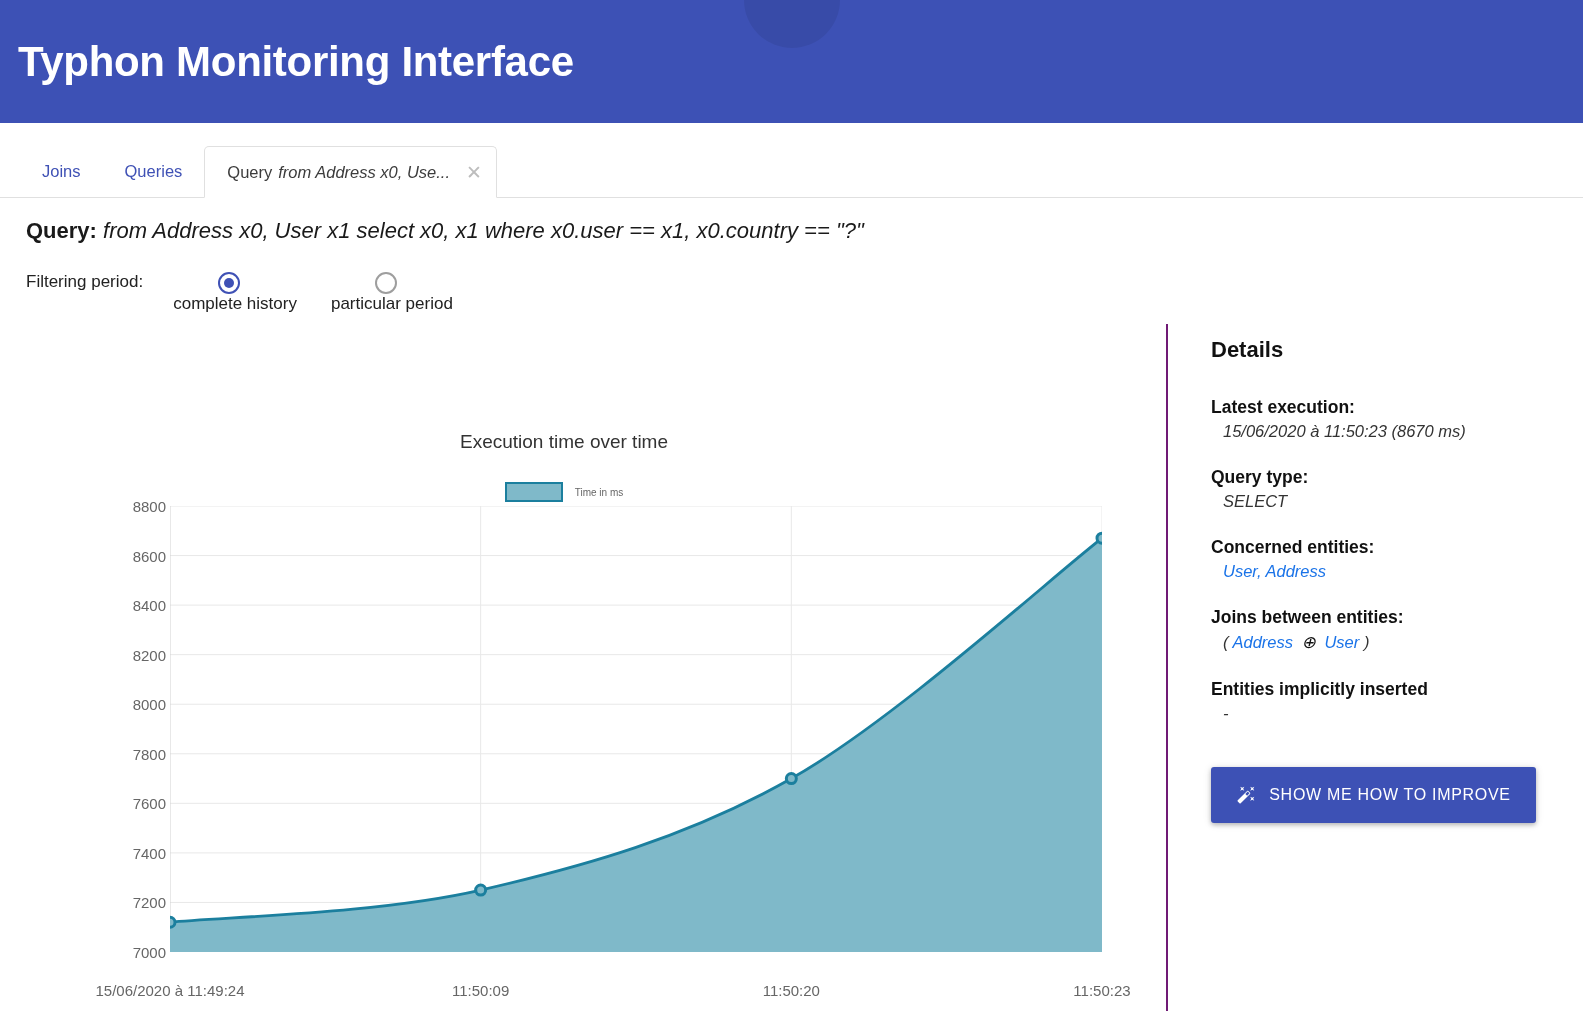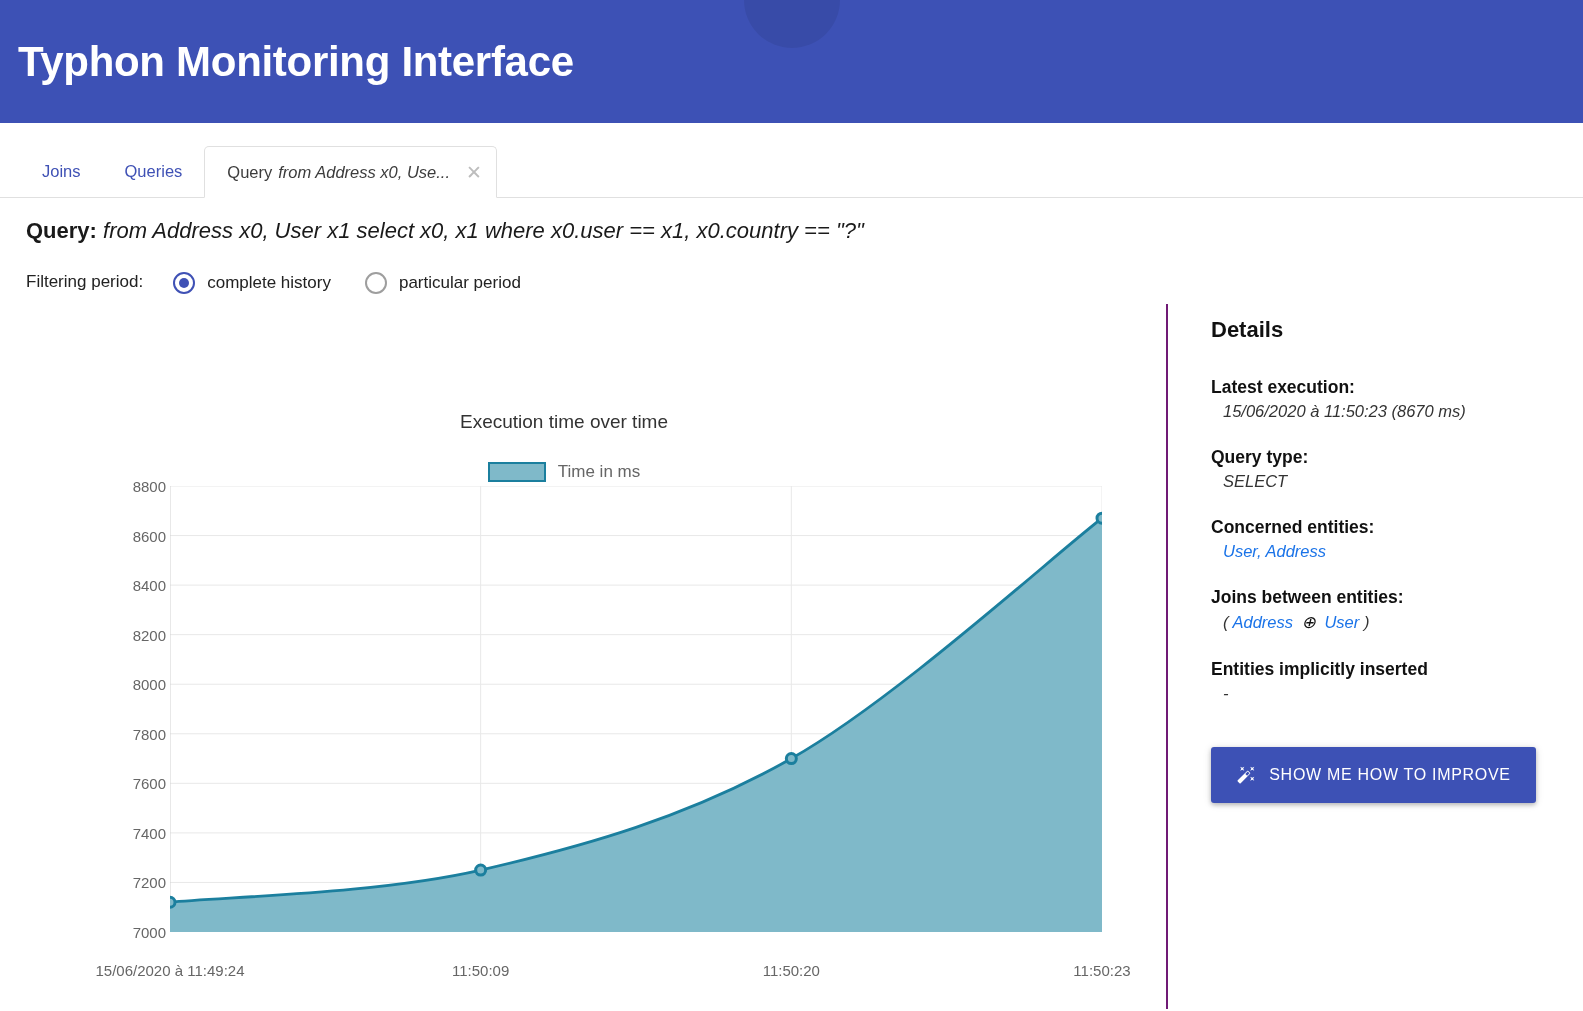--- a/index.html
+++ b/index.html
@@ -109,20 +109,21 @@
     margin-top: 28px;
     font-size: 17px;
     color: #222;
   }
   .filter-label { margin-right: 30px; }
   .radio-opt {
     display: flex;
     align-items: center;
     margin-right: 34px;
     cursor: pointer;
+    flex-direction: column;
   }
   .radio {
     width: 22px; height: 22px;
     border-radius: 50%;
     border: 2px solid #9e9e9e;
     margin-right: 12px;
     position: relative;
     flex: 0 0 auto;
   }
   .radio.checked { border-color: #3f51b5; }
@@ -167,21 +168,21 @@
     display: flex;
     justify-content: center;
     align-items: center;
   }
   .legend-swatch {
     width: 58px; height: 20px;
     background: #7fb9c9;
     border: 2px solid #1b7f9e;
     margin-right: 12px;
   }
-  .legend-text { font-size: 17px; color: #666; }
+  .legend-text { font-size: 10px; color: #666; }
 
   .plot { position: absolute; left: 144px; top: 182px; }
   .y-ticks {
     position: absolute;
     left: 84px;
     top: 182px;
     width: 56px;
   }
   .y-tick {
     position: absolute;

